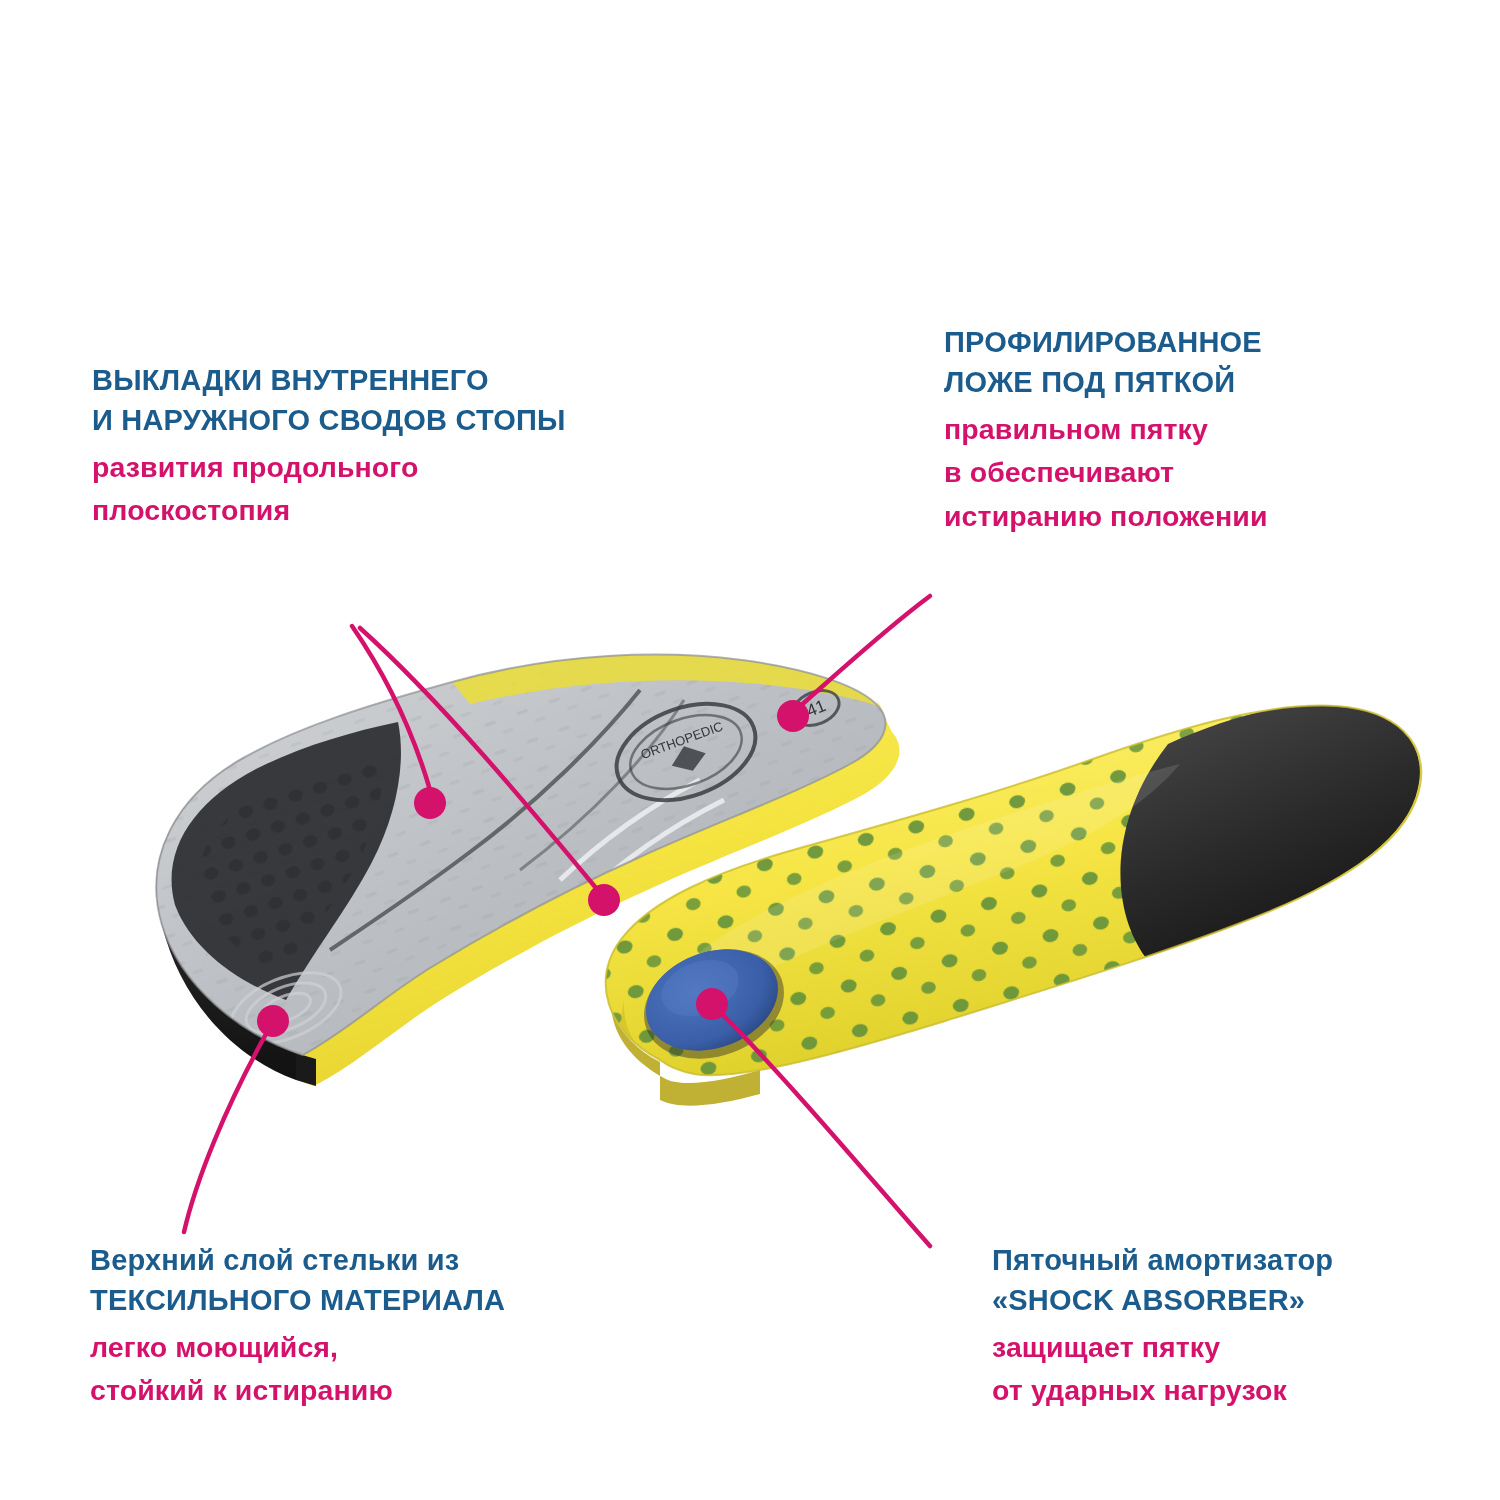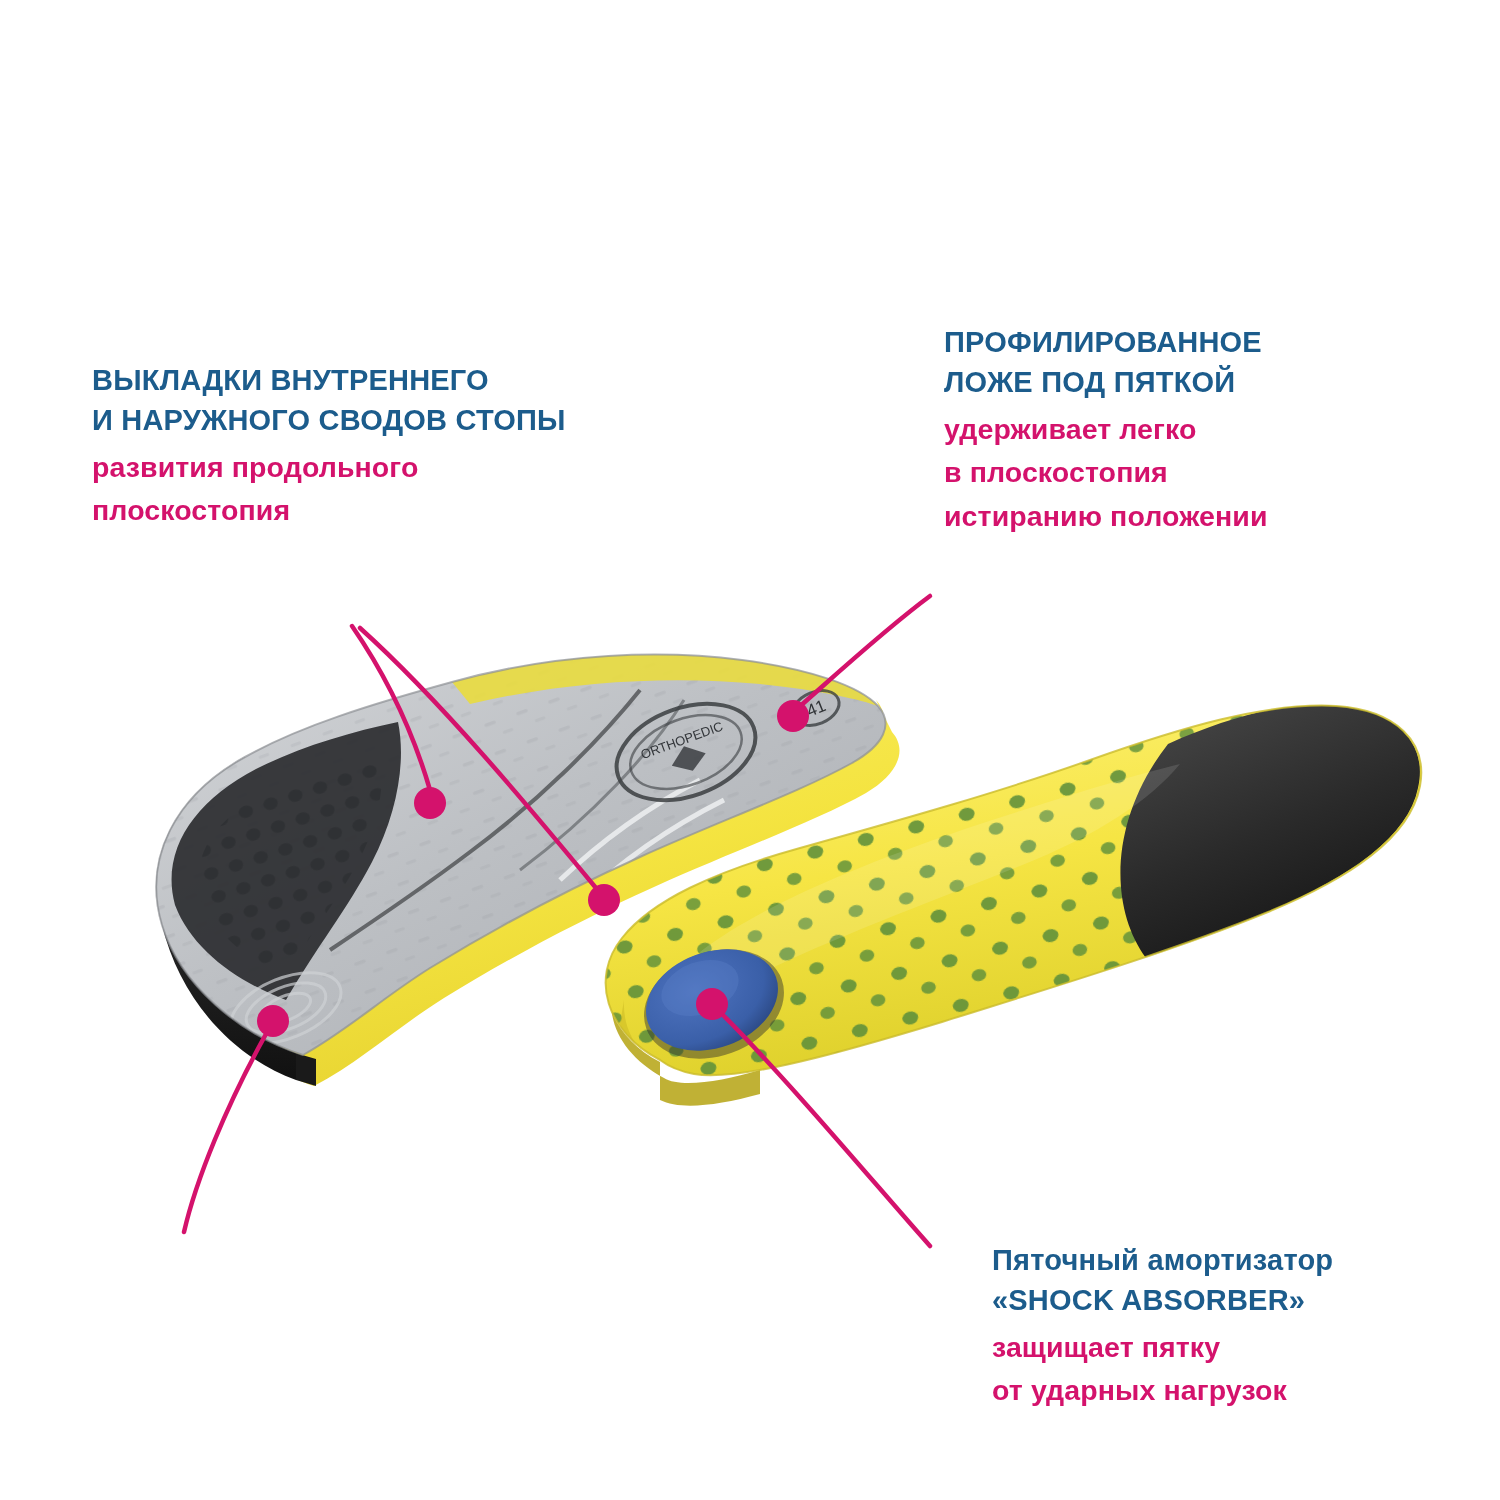--- a/index.html
+++ b/index.html
@@ -327,26 +327,36 @@
         <div>плоскостопия</div>
       </div>
   </div>
 
   <div class="callout" id="callout-heelbed">
     <div class="hdr">
         <div>ПРОФИЛИРОВАННОЕ</div>
         <div>ЛОЖЕ ПОД ПЯТКОЙ</div>
       </div>
     <div class="sub">
-        <div>удерживает легко</div>
-        <div>в плоскостопия</div>
+        <div>правильном пятку</div>
+        <div>в обеспечивают</div>
         <div>истиранию положении</div>
       </div>
   </div>
 
+  <div class="callout" id="callout-textile">
+    <div class="hdr">
+        <div>Верхний слой стельки из</div>
+        <div>ТЕКСИЛЬНОГО МАТЕРИАЛА</div>
+      </div>
+    <div class="sub">
+        <div>легко моющийся,</div>
+        <div>стойкий к истиранию</div>
+      </div>
+  </div>
 
   <div class="callout" id="callout-shock">
     <div class="hdr">
         <div>Пяточный амортизатор</div>
         <div>«SHOCK ABSORBER»</div>
       </div>
     <div class="sub">
         <div>защищает пятку</div>
         <div>от ударных нагрузок</div>
       </div>

